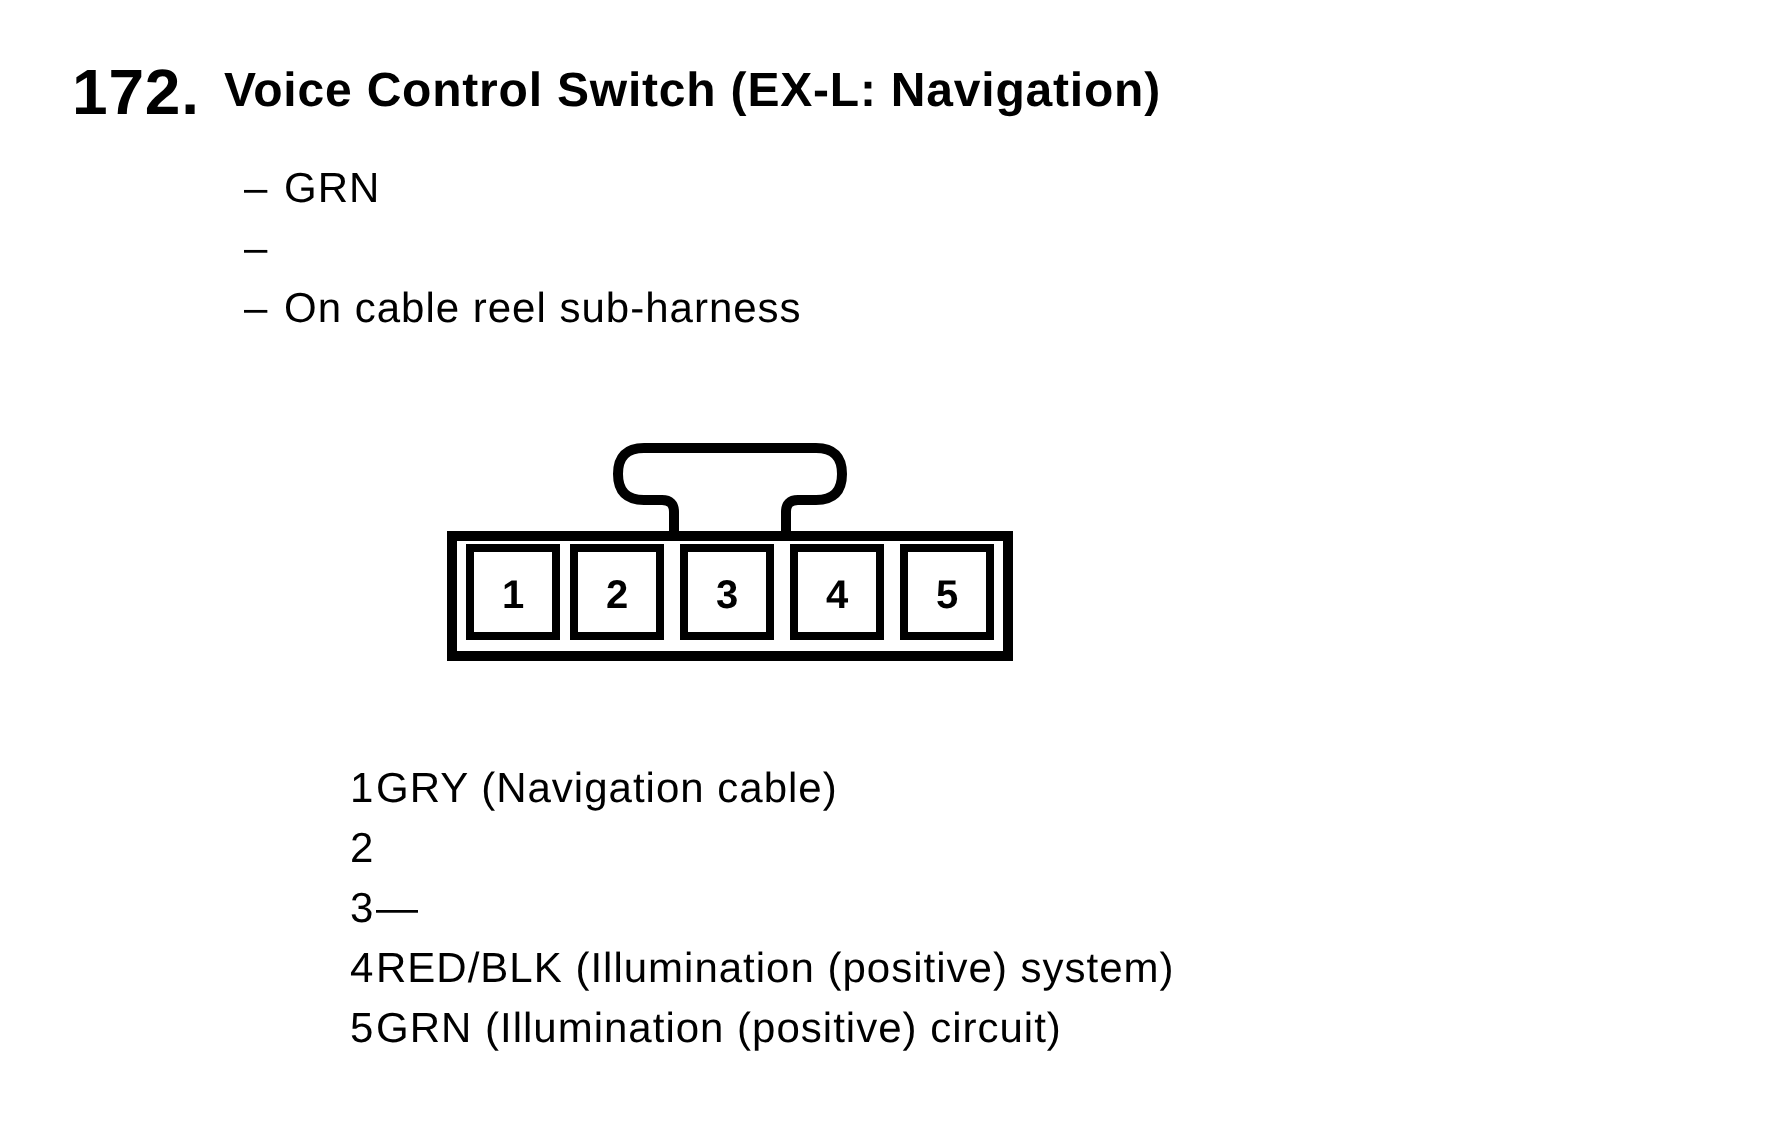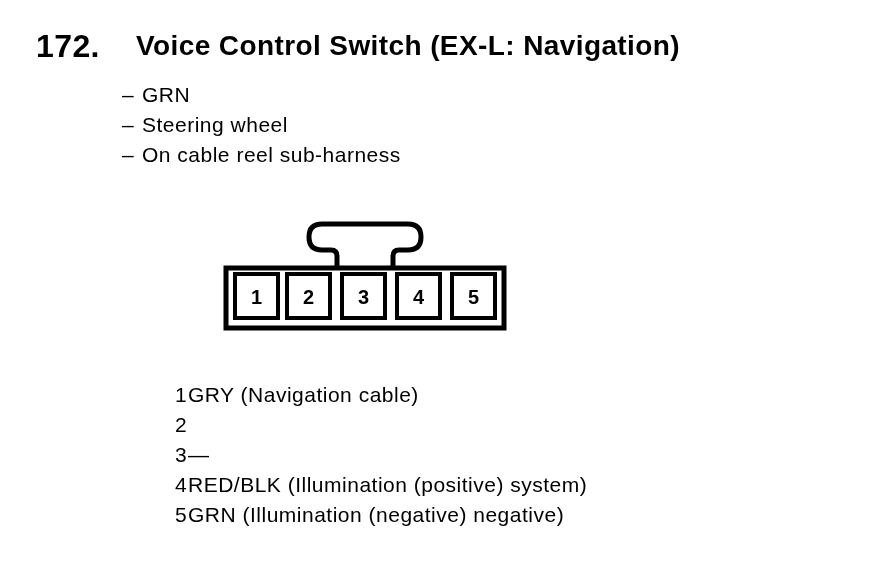--- a/index.html
+++ b/index.html
@@ -22,29 +22,28 @@
     position: absolute;
     left: 36px;
     top: 30px;
     display: flex;
     align-items: flex-start;
     font-weight: 700;
     font-size: 32px;
     line-height: 32px;
     letter-spacing: 0.4px;
     white-space: nowrap;
-    gap: 24px;
   }
   .item-no {
     display: inline-block;
     width: 76px;
   }
   .title-text {
     margin: 0;
-    font-size: 28px;
+    font-size: 24px;
     font-weight: 700;
     line-height: 32px;
     letter-spacing: 0.4px;
   }
 
   
   .bullets {
     position: absolute;
     left: 122px;
     top: 80px;
@@ -102,21 +101,20 @@
     <h1 class="title-text">Voice Control Switch (EX-L: Navigation)</h1>
   </div>
 
   <div class="bullets">
     <div class="bullet-row">
       <span class="bullet-dash">–</span>
       <span>GRN</span>
     </div>
     <div class="bullet-row">
       <span class="bullet-dash">–</span>
-      <span>Steering wheel</span>
     </div>
     <div class="bullet-row">
       <span class="bullet-dash">–</span>
       <span>On cable reel sub-harness</span>
     </div>
   </div>
 
   <svg class="connector-svg" width="320" height="122" viewBox="0 0 320 122">
 
     <path d="M 137 54 L 137 41 Q 137 35 131 35 L 122 35 Q 109 35 109 22 Q 109 9 122 9 L 208 9 Q 221 9 221 22 Q 221 35 208 35 L 199 35 Q 193 35 193 41 L 193 54" fill="none" stroke="#000000" stroke-width="5" stroke-linejoin="round"></path>
@@ -147,17 +145,17 @@
     <div class="pin-row">
       <span class="pin-no">3</span>
       <span class="pin-desc">—</span>
     </div>
     <div class="pin-row">
       <span class="pin-no">4</span>
       <span class="pin-desc">RED/BLK (Illumination (positive) system)</span>
     </div>
     <div class="pin-row">
       <span class="pin-no">5</span>
-      <span class="pin-desc">GRN (Illumination (negative) negative)</span>
+      <span class="pin-desc">GRN (Illumination (positive) circuit)</span>
     </div>
   </div>
 
 </div>
 
 </body></html>

